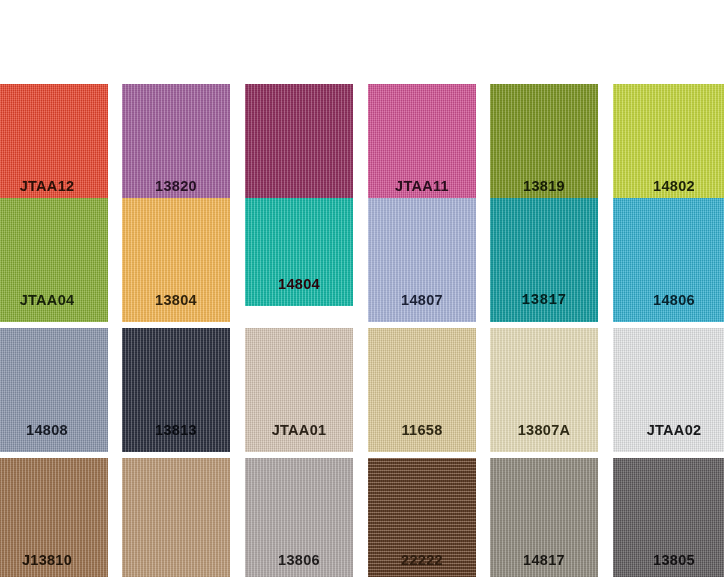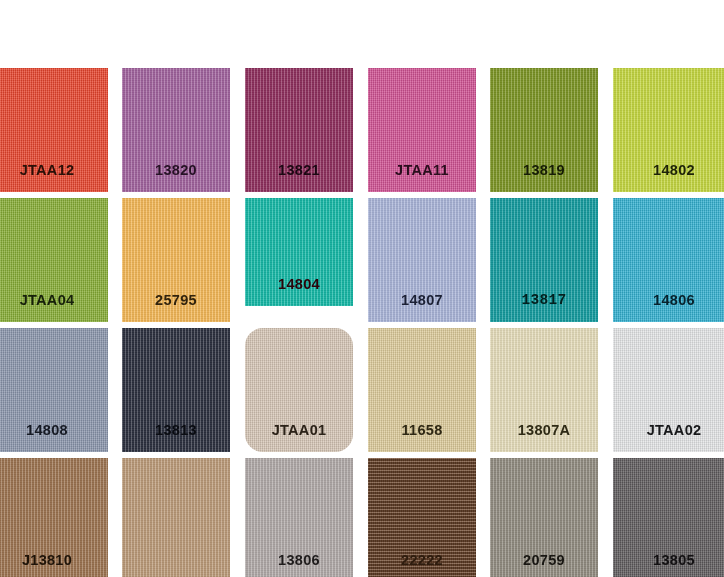--- a/index.html
+++ b/index.html
@@ -91,32 +91,31 @@
     font-size: 14.5px;
     letter-spacing: 0.3px;
     white-space: nowrap;
     z-index: 2;
   }
 </style>
 </head>
 <body>
 
 <div id="swatch-board">
-    <div class="swatch-row" style="top: 68px; height: 108px;">
+    <div class="swatch-row" style="top: 84px; height: 108px;">
       <div class="swatch" style="left: -14px; width: 122px; height: 124px; background-color: rgb(232, 67, 44);">
         <div class="weave"></div>
         <div class="swatch-label" style="bottom: 14px; color: rgb(42, 16, 8);">JTAA12</div>
       </div>
       <div class="swatch weave-rib" style="left: 122px; width: 108px; height: 124px; background-color: rgb(160, 98, 157);">
         <div class="weave"></div>
         <div class="swatch-label" style="bottom: 14px; color: rgb(38, 18, 37);">13820</div>
       </div>
       <div class="swatch weave-rib" style="left: 245px; width: 108px; height: 124px; background-color: rgb(142, 46, 92);">
         <div class="weave"></div>
-        <div class="swatch-label" style="bottom: 14px; color: rgb(28, 8, 19);">13821</div>
       </div>
       <div class="swatch" style="left: 368px; width: 108px; height: 124px; background-color: rgb(208, 80, 146);">
         <div class="weave"></div>
         <div class="swatch-label" style="bottom: 14px; color: rgb(42, 14, 29);">JTAA11</div>
       </div>
       <div class="swatch weave-rib" style="left: 490px; width: 108px; height: 124px; background-color: rgb(123, 148, 35);">
         <div class="weave"></div>
         <div class="swatch-label" style="bottom: 14px; color: rgb(22, 28, 6);">13819</div>
       </div>
       <div class="swatch weave-rib" style="left: 613px; width: 122px; height: 124px; background-color: rgb(196, 214, 64);">
@@ -124,21 +123,21 @@
         <div class="swatch-label" style="bottom: 14px; color: rgb(29, 34, 8);">14802</div>
       </div>
     </div>
     <div class="swatch-row" style="top: 198px; height: 124px;">
       <div class="swatch" style="left: -14px; width: 122px; height: 124px; background-color: rgb(134, 173, 51);">
         <div class="weave"></div>
         <div class="swatch-label" style="bottom: 14px; color: rgb(22, 32, 10);">JTAA04</div>
       </div>
       <div class="swatch weave-rib" style="left: 122px; width: 108px; height: 124px; background-color: rgb(243, 183, 86);">
         <div class="weave"></div>
-        <div class="swatch-label" style="bottom: 14px; color: rgb(48, 34, 12);">25795</div>
+        <div class="swatch-label" style="bottom: 14px; color: rgb(48, 34, 12);">13804</div>
       </div>
       <div class="swatch weave-rib" style="left: 245px; width: 108px; height: 108px; background-color: #14b8a6;">
         <div class="weave"></div>
         <div class="swatch-label" style="bottom: 14px; color: rgb(43, 3, 9);">14804</div>
       </div>
       <div class="swatch weave-rib" style="left: 368px; width: 108px; height: 124px; background-color: rgb(169, 180, 216);">
         <div class="weave"></div>
         <div class="swatch-label" style="bottom: 14px; color: rgb(27, 32, 52);">14807</div>
       </div>
       <div class="swatch weave-rib" style="left: 490px; width: 108px; height: 124px; background-color: rgb(19, 155, 158); font-family: Liberation Mono, monospace;">
@@ -152,21 +151,21 @@
     </div>
     <div class="swatch-row" style="top: 328px; height: 124px;">
       <div class="swatch" style="left: -14px; width: 122px; height: 124px; background-color: rgb(138, 149, 172);">
         <div class="weave"></div>
         <div class="swatch-label" style="bottom: 14px; color: rgb(22, 26, 36);">14808</div>
       </div>
       <div class="swatch weave-rib" style="left: 122px; width: 108px; height: 124px; background-color: rgb(43, 47, 62);">
         <div class="weave"></div>
         <div class="swatch-label" style="bottom: 14px; color: rgb(10, 12, 18);">13813</div>
       </div>
-      <div class="swatch" style="left: 245px; width: 108px; height: 124px; background-color: rgb(214, 198, 182); border-radius: 18px;">
+      <div class="swatch" style="left: 245px; width: 108px; height: 124px; background-color: rgb(214, 198, 182);">
         <div class="weave"></div>
         <div class="swatch-label" style="bottom: 14px; color: rgb(43, 34, 24);">JTAA01</div>
       </div>
       <div class="swatch" style="left: 368px; width: 108px; height: 124px; background-color: rgb(221, 203, 154);">
         <div class="weave"></div>
         <div class="swatch-label" style="bottom: 14px; color: rgb(46, 39, 19);">11658</div>
       </div>
       <div class="swatch weave-rib" style="left: 490px; width: 108px; height: 124px; background-color: rgb(229, 220, 186); padding-left: 26px;">
         <div class="weave"></div>
         <div class="swatch-label" style="bottom: 14px; color: rgb(46, 42, 21);">13807A</div>
@@ -187,20 +186,20 @@
       <div class="swatch weave-rib" style="left: 245px; width: 108px; height: 124px; background-color: rgb(176, 169, 168);">
         <div class="weave"></div>
         <div class="swatch-label" style="bottom: 14px; color: rgb(31, 28, 28);">13806</div>
       </div>
       <div class="swatch weave-horiz" style="left: 368px; width: 108px; height: 124px; background-color: rgb(107, 67, 40);">
         <div class="weave"></div>
         <div class="swatch-label" style="bottom: 14px; color: rgb(46, 28, 14);">22222</div>
       </div>
       <div class="swatch weave-rib" style="left: 490px; width: 108px; height: 124px; background-color: rgb(145, 139, 128);">
         <div class="weave"></div>
-        <div class="swatch-label" style="bottom: 14px; color: rgb(25, 23, 19);">20759</div>
+        <div class="swatch-label" style="bottom: 14px; color: rgb(25, 23, 19);">14817</div>
       </div>
       <div class="swatch" style="left: 613px; width: 122px; height: 124px; background-color: rgb(94, 90, 92);">
         <div class="weave"></div>
         <div class="swatch-label" style="bottom: 14px; color: rgb(19, 17, 19);">13805</div>
       </div>
     </div>
   </div>
 
 </body></html>

